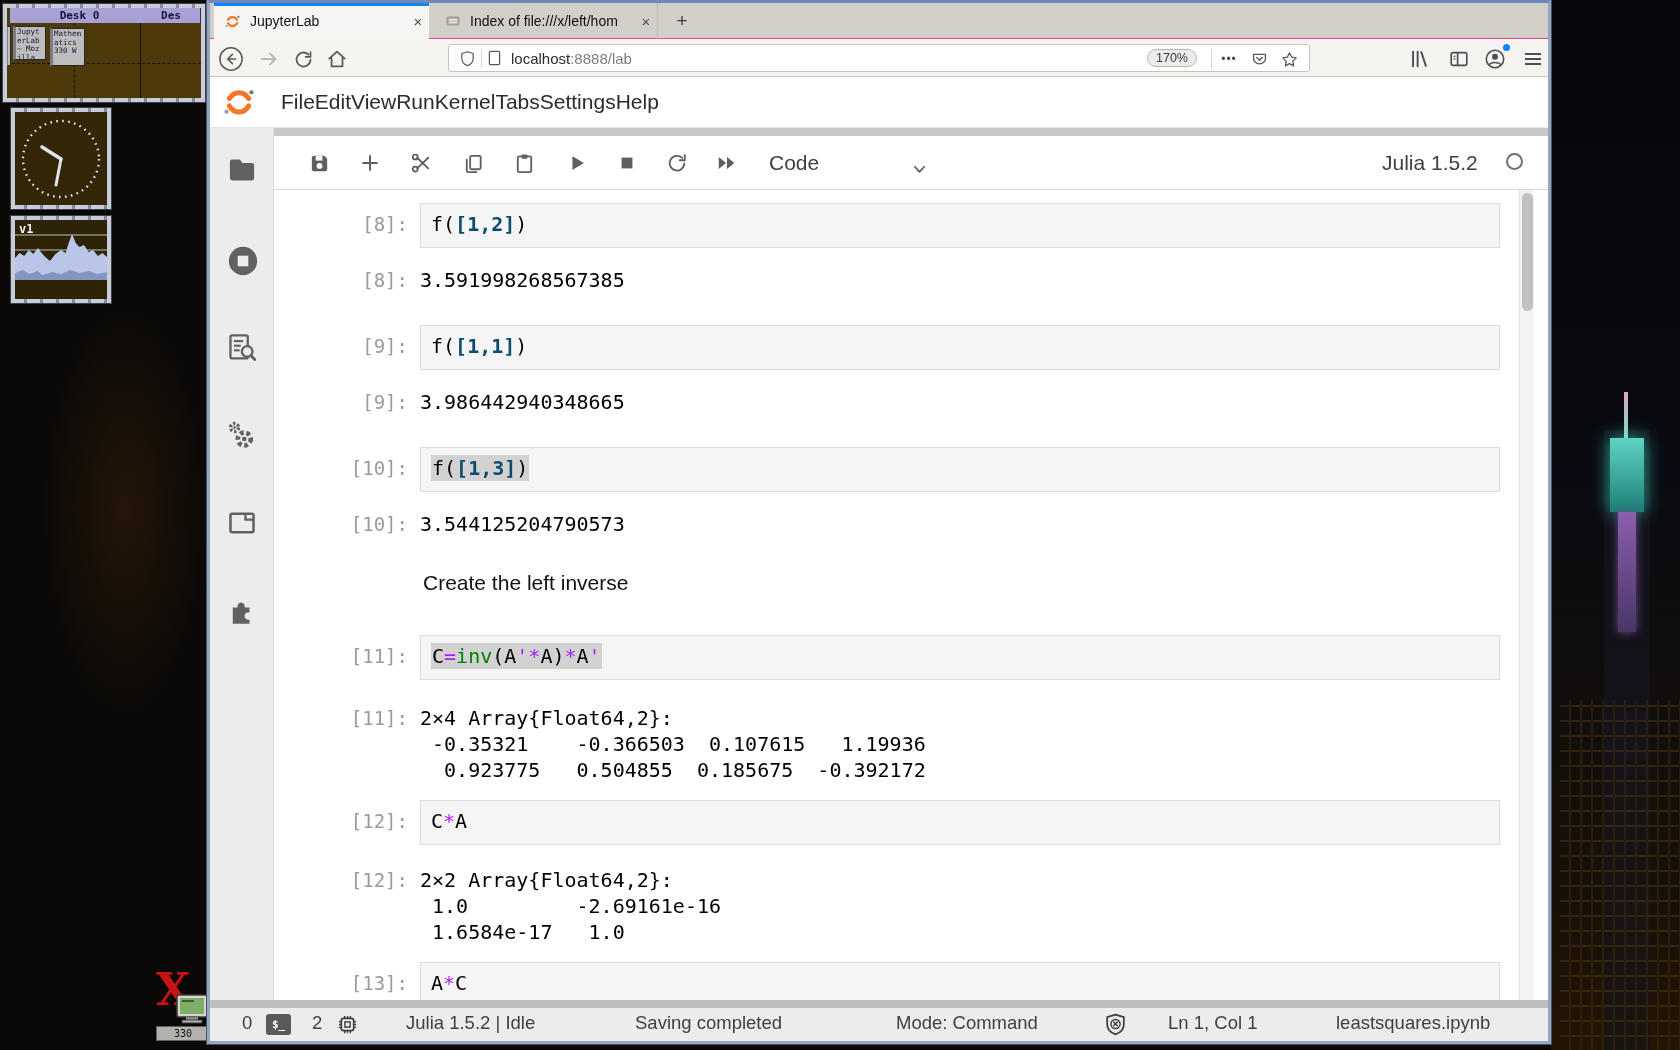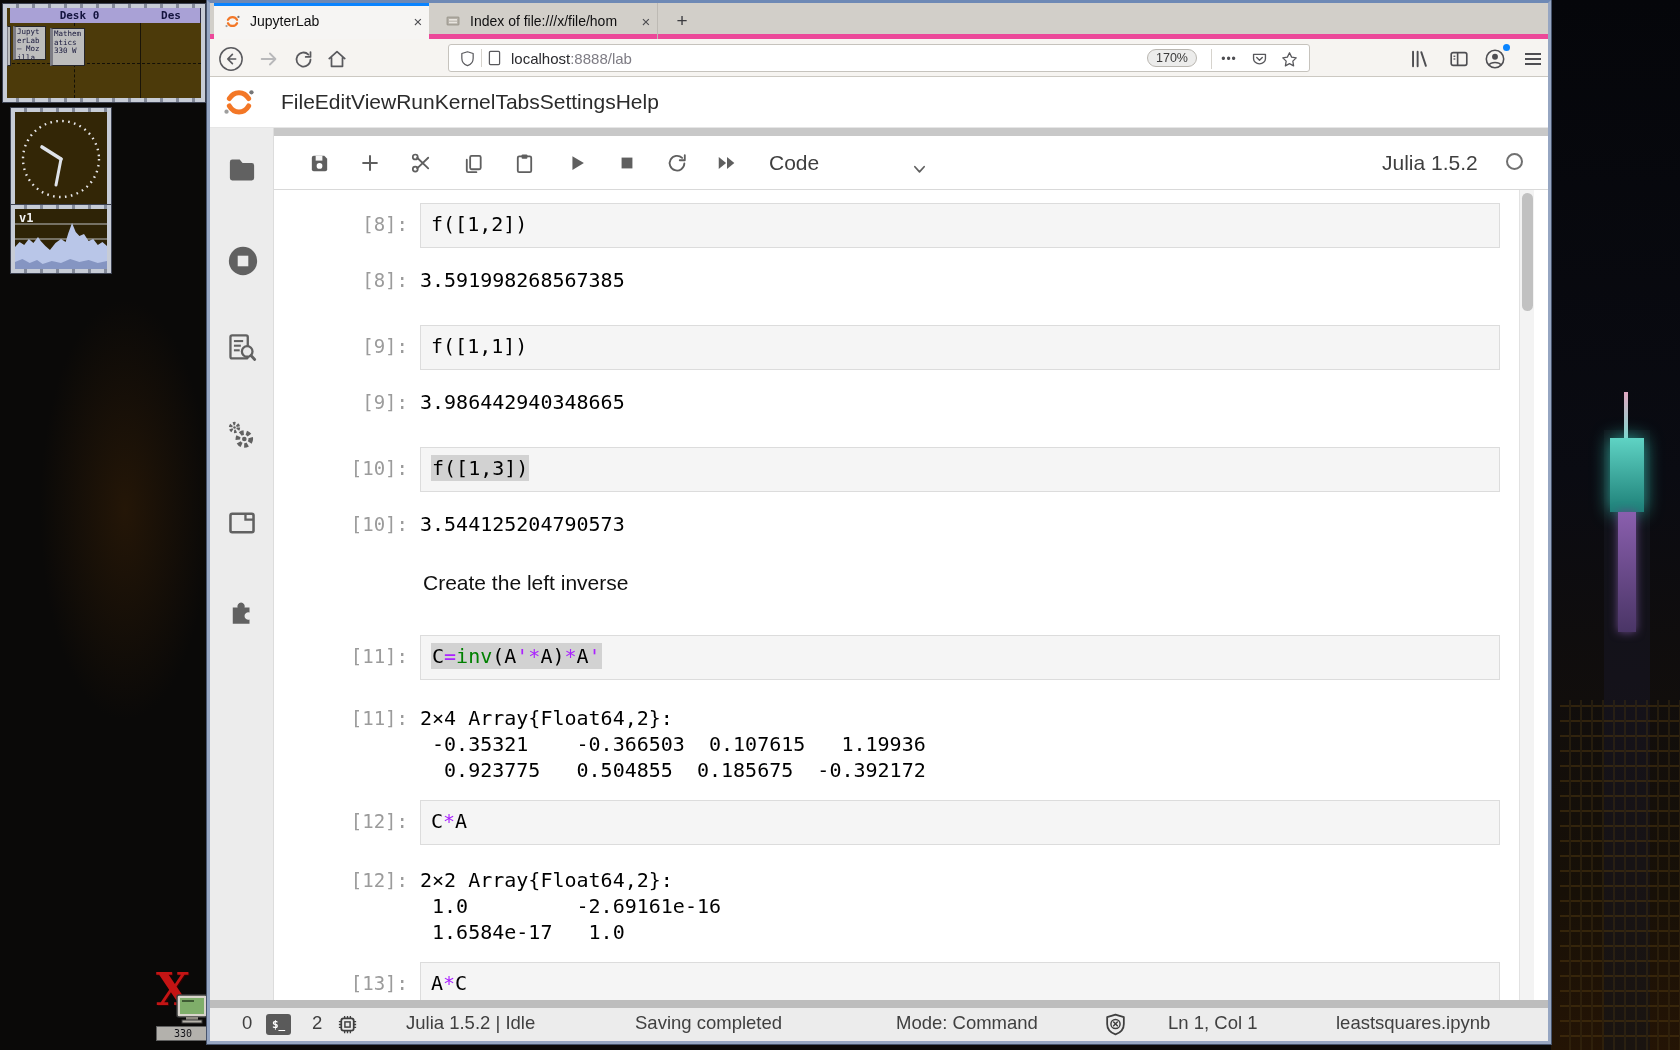--- a/index.html
+++ b/index.html
@@ -31,37 +31,37 @@
   .dash-v { position:absolute; width:0; border-left:1px dashed #141006; top:0; bottom:0; }
   .dash-h { position:absolute; height:0; border-top:1px dashed #141006; left:0; right:0; }
   .mini-win { position:absolute; background:#bdbdbd; border:1px solid #26262c; border-left:3px solid #7d7d85;
       font:7.5px "DejaVu Sans Mono",monospace; line-height:8.5px; color:#16163a; overflow:hidden; word-break:break-all; padding:1px; }
 
   
   #clock-widget { left:10px; top:107px; width:102px; height:103px; }
   .clock-face { background:#332606; display:flex; align-items:center; justify-content:center; }
 
   
-  #monitor-widget { left:10px; top:204px; width:102px; height:70px;padding-left:44px; }
+  #monitor-widget { left:10px; top:215px; width:102px; height:89px;padding-left:44px; }
   .mon-face { background:#2e2306; }
   .mon-label { position:absolute; left:4px; top:2px; color:#f2f2f2; font:bold 12px "DejaVu Sans Mono",monospace; }
 
   
   #x-icon { left:156px; top:970px; width:54px; height:72px; }
   .x-letter { position:absolute; left:0; top:-6px; font:bold 44px "DejaVu Serif",serif; color:#c41414; text-shadow:1px 1px 0 #300; }
   .x-bar { position:absolute; left:0; top:56px; width:54px; height:15px; background:#b3b1ac; border:1px solid #5f5f5f;
       font:10px "DejaVu Sans Mono",monospace; color:#15151a; text-align:center; line-height:13px; }
 
   
   #browser { left:207px; top:0; width:1344px; height:1044px; background:#f6f4f1;
       border:3px solid #96a6c2; border-top-color:#6e89b5; outline:1px solid #46536b; }
   .bwin { position:absolute; left:0; right:0; }
 
   
-  #tabbar { top:0; height:36px; background:#d2cfc9; border-bottom:5px solid #ec4899; }
+  #tabbar { top:0; height:36px; background:#d2cfc9; border-bottom:1px solid #ec4899; }
   .tab { position:absolute; top:0; height:36px; display:flex; align-items:center; font-size:14px; color:#0f0f10; }
   #tab1 { left:4px; width:215px; background:#f6f5f3; }
   #tab1::before { content:""; position:absolute; left:0; top:0; right:0; height:3px; background:#0a84ff; }
   #tab2 { left:227px; width:221px; border-right:1px solid #bdbab4; }
   .tab-title { flex:1; margin-left:9px; white-space:nowrap; overflow:hidden; }
   .tab-close { width:22px; text-align:center; color:#4c4c50; font-size:15px; cursor:default; }
   .newtab { position:absolute; left:458px; top:5px; width:28px; height:26px; text-align:center;
       font-size:19px; color:#3c3c40; line-height:25px; }
 
   
@@ -102,21 +102,21 @@
   #notebook { position:absolute; left:64px; right:0; top:187px; bottom:41px; background:#fff; overflow:hidden; }
   #nbscroll { position:absolute; right:14px; top:0; bottom:0; width:15px; background:#f3f3f3; border-left:1px solid #e2e2e2; }
   #nbthumb { position:absolute; left:2px; top:3px; width:11px; height:118px; background:#c1c1c1; border-radius:6px; }
   #cells { padding-top:13px; }
   .cellrow,.outrow { display:flex; }
   .prompt { width:146px; text-align:right; padding-right:12px; font:19px "DejaVu Sans Mono",monospace; color:#9b9b9b; flex:none; }
   .cellrow .prompt { padding-top:10px; }
   .editor { width:1080px; height:45px; background:#f5f5f5; border:1px solid #dcdcdc; padding:8px 10px; }
   .code { font:20px "DejaVu Sans Mono",monospace; white-space:pre; }
   .code .sel { background:#d2d2d2; padding:1px 1px; }
-  .t-pl { color:#000; } .t-num { color:#000000; } .t-op { color:#aa22ff; } .t-fn { color:#008000; }
+  .t-pl { color:#000; } .t-num { color:#0c4a6e;font-weight:bold; } .t-op { color:#aa22ff; } .t-fn { color:#008000; }
   .outrow .prompt { line-height:30px; }
   .outtext { font:20px "DejaVu Sans Mono",monospace; color:#000; line-height:30px; white-space:pre; }
   .outmatrix div { font:20px "DejaVu Sans Mono",monospace; color:#000; line-height:26px; white-space:pre; }
   .mdcell { margin-left:146px; padding-left:3px; font-size:21px; color:#111; height:28px; }
 
   
   #band2 { position:absolute; left:0; right:0; bottom:33px; height:8px; background:#bdbdbd; }
   #statusbar { position:absolute; left:0; right:0; bottom:0; height:33px; background:#ececec; font-size:18.5px; color:#404040; }
   .sb { position:absolute; top:4px; }
   .term-badge { width:25px; height:21px; background:#5a5a5a; border-radius:3px; color:#fff;
@@ -202,21 +202,21 @@
         </svg>
         <span class="tab-title">JupyterLab</span>
         <span class="tab-close">×</span>
       </div>
       <div class="tab" id="tab2">
         <svg style="margin-left:8px;flex:none;" width="16" height="16" viewBox="0 0 24 24">
           <rect x="3" y="6" width="18" height="12" rx="1" fill="#b5b0a8" stroke="#8a8578"></rect>
           <rect x="6" y="9" width="12" height="2.5" fill="#e8e5df"></rect>
             <rect x="6" y="13" width="12" height="2.5" fill="#e8e5df"></rect>
         </svg>
-        <span class="tab-title">Index of file:///x/file/hom</span>
+        <span class="tab-title">Index of file:///x/left/hom</span>
         <span class="tab-close">×</span>
       </div>
       <div class="newtab">+</div>
     </div>
 
     <div class="bwin" id="navbar">
       <div class="nav-ic" style="left:8px;">
         <svg width="26" height="26" viewBox="0 0 28 28">
             <circle cx="14" cy="14" r="12" fill="none" stroke="#5a5a5e" stroke-width="1.6"></circle>
             <path d="M15.5 9 L10.5 14 L15.5 19 M10.5 14 H19" stroke="#5a5a5e" stroke-width="1.8" fill="none" stroke-linecap="round" stroke-linejoin="round"></path>

